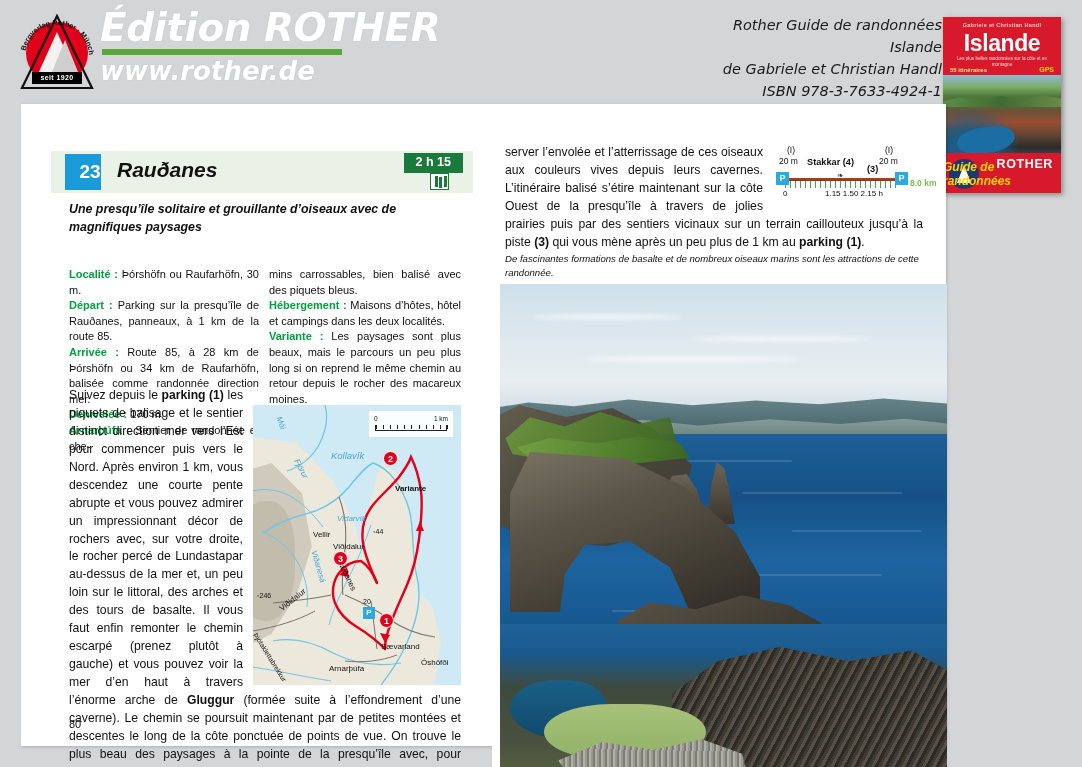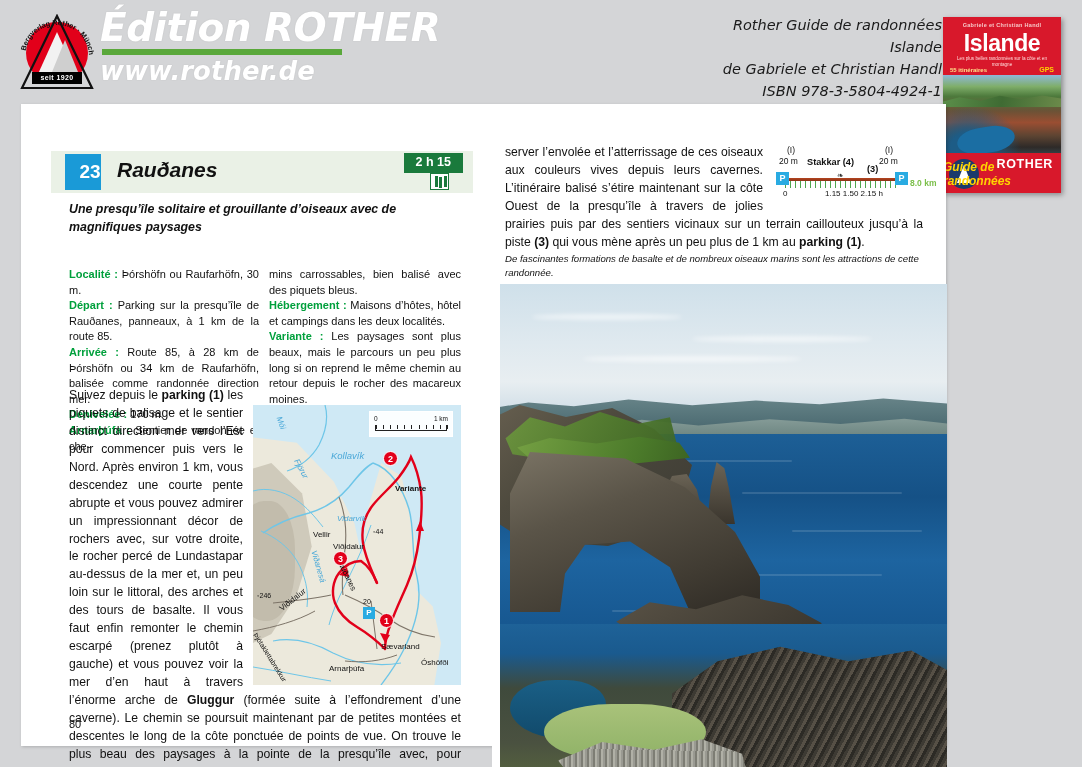--- a/index.html
+++ b/index.html
@@ -403,21 +403,21 @@
   <div class="edition-wrap">
     <div class="edition-title">Édition ROTHER</div>
     <div class="edition-rule"></div>
     <div class="edition-url">www.rother.de</div>
   </div>
 
   <div class="guide-meta">
     <div>Rother Guide de randonnées</div>
     <div>Islande</div>
     <div>de Gabriele et Christian Handl</div>
-    <div>ISBN 978-3-5804-4924-1</div>
+    <div>ISBN 978-3-7633-4924-1</div>
   </div>
 
   <div class="book">
     <div class="bk-authors">Gabriele et Christian Handl</div>
     <div class="bk-title">Islande</div>
     <div class="bk-sub">Les plus belles randonnées sur la côte et en montagne</div>
     <div class="bk-it">55 itinéraires</div>
     <div class="bk-gps">GPS</div>
     <div class="bk-photo">
       <div class="ridge"></div>

